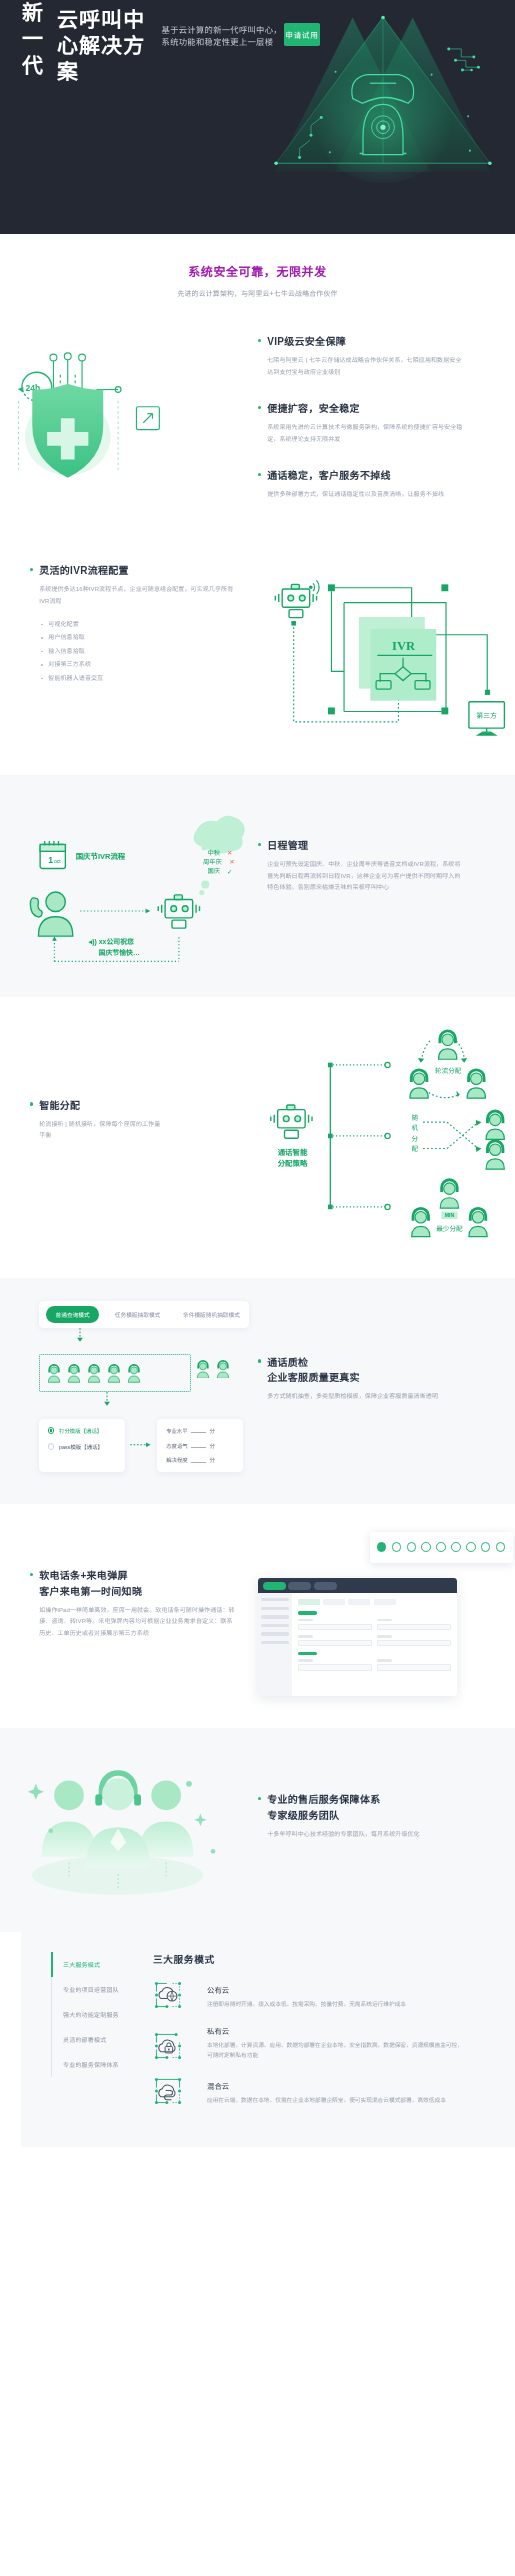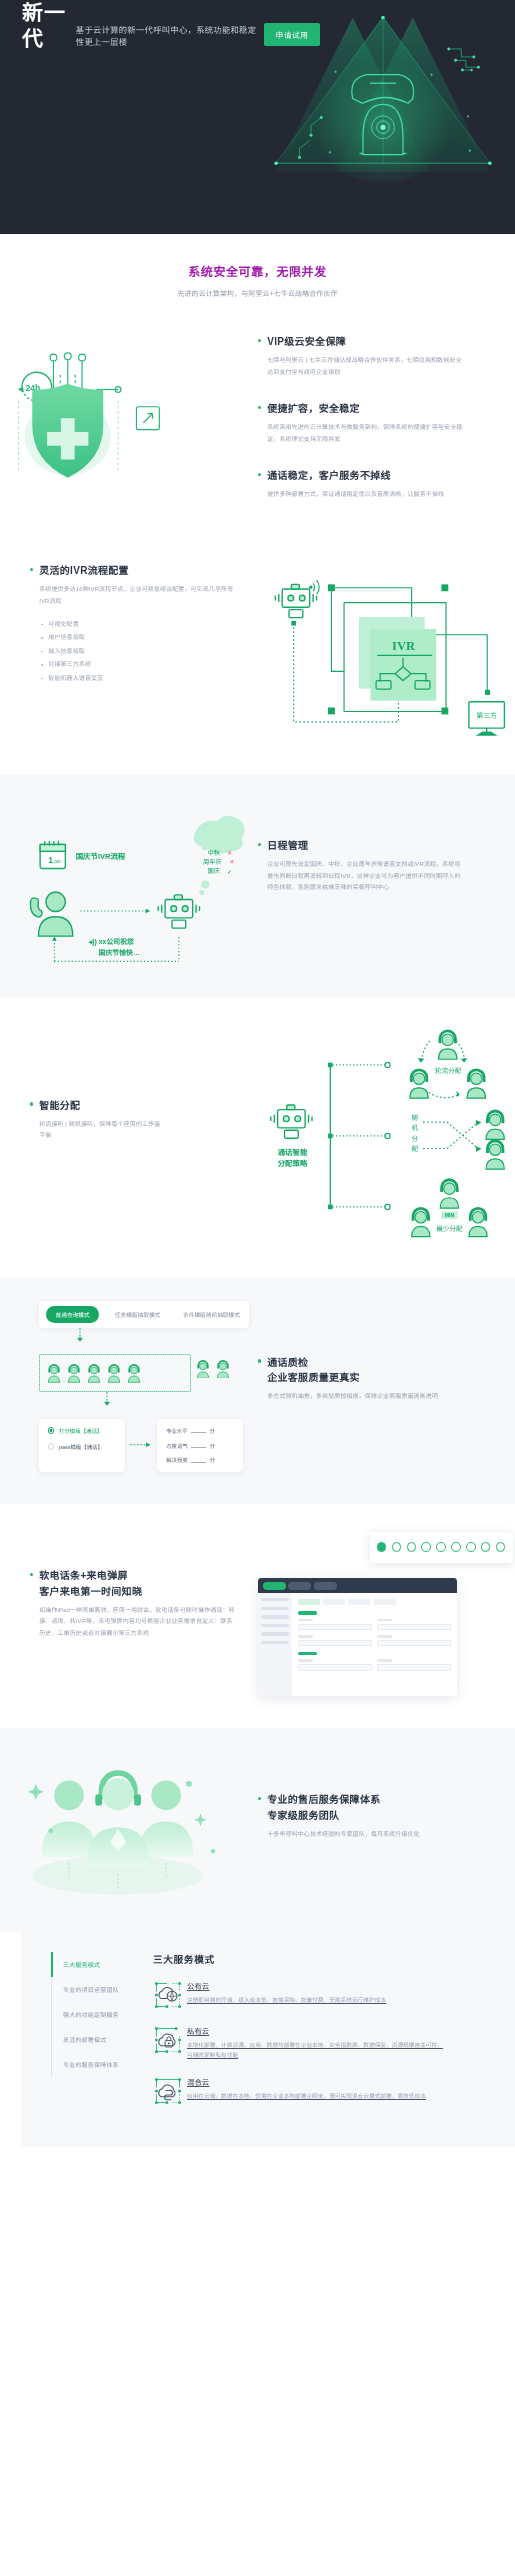--- a/index.html
+++ b/index.html
@@ -165,21 +165,21 @@
   }
   .models-nav li.active { color:#21b573; }
   .models-nav li.active::before {
     content:""; position:absolute; left:-0.6px; top:0; bottom:0;
     width:1.1px; background:#21b573;
   }
   .models-main { flex:1; padding-right:23px; }
   .models-main > h2 {
     font-size:9.7px; color:#2d3748; font-weight:bold; margin-bottom:13.7px; letter-spacing:0.6px;
   }
-  .model-item { display:flex; gap:4px; margin-bottom:15px; align-items:flex-start;text-decoration:underline; }
+  .model-item { display:flex; gap:24px; margin-bottom:15px; align-items:flex-end; }
   .model-ico { flex:0 0 30px; height:30px; }
   .model-txt h4 { font-size:7.4px; color:#2d3748; font-weight:normal; margin-bottom:4px; }
   .model-txt p { font-size:5.7px; color:#9aa1b1; line-height:1.85; max-width:260px; }
 
   .svc-team { position:relative; }
 </style>
 </head>
 <body>
 
 <div class="page">
@@ -244,20 +244,21 @@
         <circle cx="57" cy="265" r="2.6" fill="#3ddc9a"></circle>
         <circle cx="288" cy="120" r="1.8" fill="#6ff7c4" opacity=".7"></circle>
         <circle cx="120" cy="115" r="1.8" fill="#6ff7c4" opacity=".7"></circle>
         <circle cx="352" cy="193" r="1.8" fill="#6ff7c4" opacity=".7"></circle>
         <circle cx="110" cy="256" r="1.8" fill="#6ff7c4" opacity=".7"></circle>
         <circle cx="355" cy="253" r="1.8" fill="#6ff7c4" opacity=".7"></circle>
       </svg>
     </div>
     <div class="hero-inner">
       <div class="hero-title-1">新一代</div>
+      <div class="hero-title-2">云呼叫中心解决方案</div>
       <div class="hero-sub">基于云计算的新一代呼叫中心，系统功能和稳定性更上一层楼</div>
       <button class="hero-btn">申请试用</button>
     </div>
   </section>
 
   <section class="section sec-white" style="padding-bottom:32px;">
     <div class="sec-head">
       <h2>系统安全可靠，无限并发</h2>
       <p>先进的云计算架构，与阿里云+七牛云战略合作伙伴</p>
     </div>

